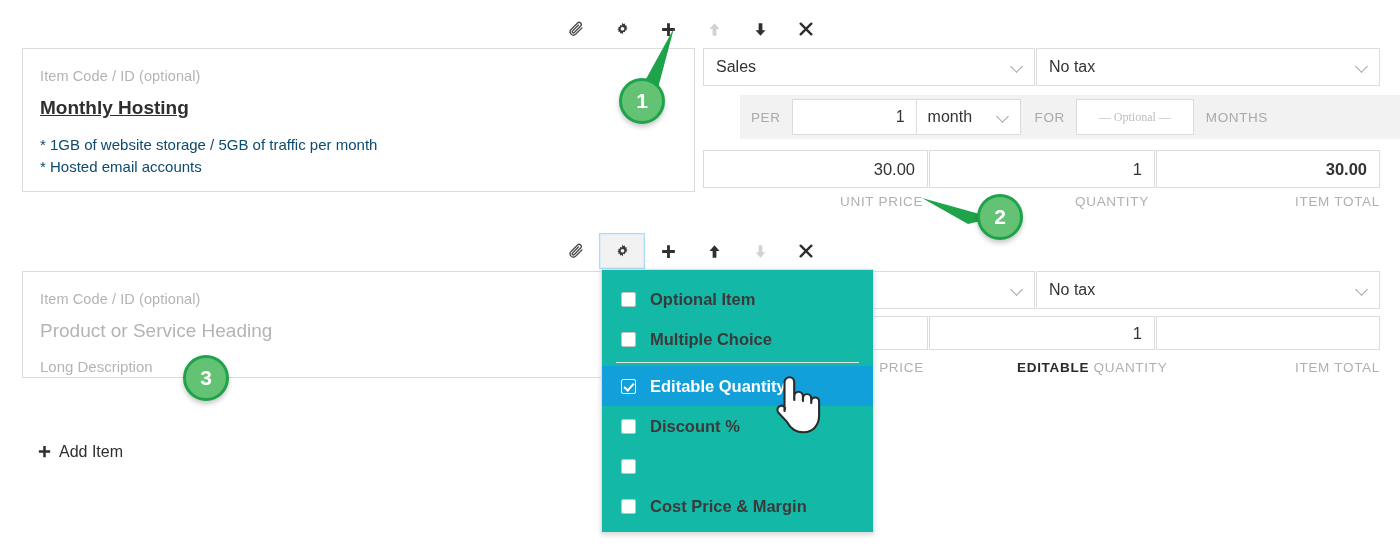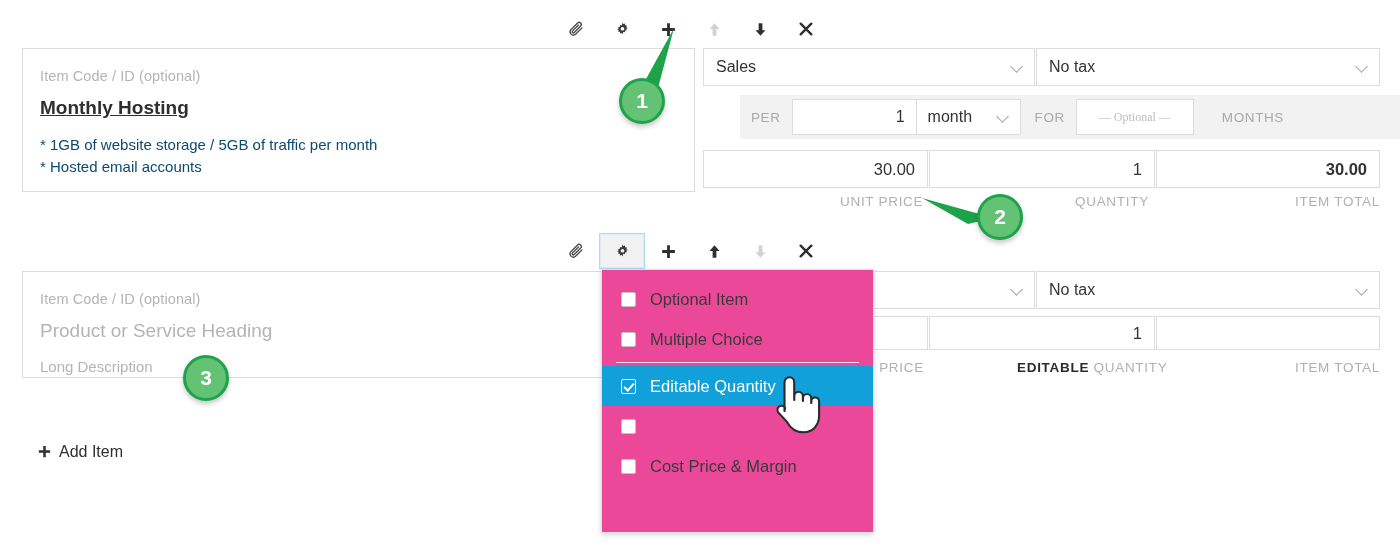--- a/index.html
+++ b/index.html
@@ -79,22 +79,23 @@
   .cap .strong{color:#2b2b2b;font-weight:bold;}
 
   
   .add-item{position:absolute;display:flex;align-items:center;gap:7px;
     font-size:16px;color:#2f2f2f;}
   .add-item .plus{font-size:20px;font-weight:bold;line-height:1;}
 
   
   .menu{
     position:absolute;box-sizing:border-box;
-    background:#ec4899;border:1px solid #e0e0e0;
+    background:#14b8a6;border:1px solid #e0e0e0;
     box-shadow:0 2px 5px rgba(0,0,0,.16);
+    font-weight:bold;
   }
   .menu-item{
     height:40px;display:flex;align-items:center;padding-left:19px;gap:14px;
     font-size:16.5px;color:#3a3a3a;box-sizing:border-box;
   }
   .menu-item.active{background:#12a0da;color:#ffffff;}
   .menu-sep{height:1px;background:#e3e3e3;margin:3px 14px;}
   .cb{
     width:15px;height:15px;box-sizing:border-box;border:1px solid #c3c3c3;
     border-radius:2px;background:#ffffff;flex:0 0 auto;position:relative;
@@ -185,21 +186,21 @@
       <span class="val">1</span>
     </div>
     <div class="subbox unit" style="margin-left:-1px;">
       <span class="val">month</span>
       <span class="caret"></span>
     </div>
     <span class="sublbl" style="margin-left:14px;">FOR</span>
     <div class="subbox opt" style="margin-left:11px;">
       <span class="val">— Optional —</span>
     </div>
-    <span class="sublbl" style="margin-left:28px;">MONTHS</span>
+    <span class="sublbl" style="margin-left:12px;">MONTHS</span>
   </div>
 
   <div class="fld num" style="left:703px;top:150px;width:225px;height:38px;">
     <span class="val">30.00</span>
   </div>
   <div class="fld num" style="left:929px;top:150px;width:226px;height:38px;">
     <span class="val">1</span>
   </div>
   <div class="fld num" style="left:1156px;top:150px;width:224px;height:38px;">
     <span class="val bold">30.00</span>
@@ -289,20 +290,24 @@
       <span>Optional Item</span>
     </div>
     <div class="menu-item">
       <span class="cb"></span>
       <span>Multiple Choice</span>
     </div>
     <div class="menu-sep"></div>
     <div class="menu-item active">
       <span class="cb on"></span>
       <span>Editable Quantity</span>
+    </div>
+    <div class="menu-item">
+      <span class="cb"></span>
+      <span>Discount %</span>
     </div>
     <div class="menu-item">
       <span class="cb"></span>
     </div>
     <div class="menu-item">
       <span class="cb"></span>
       <span>Cost Price &amp; Margin</span>
     </div>
   </div>
 

